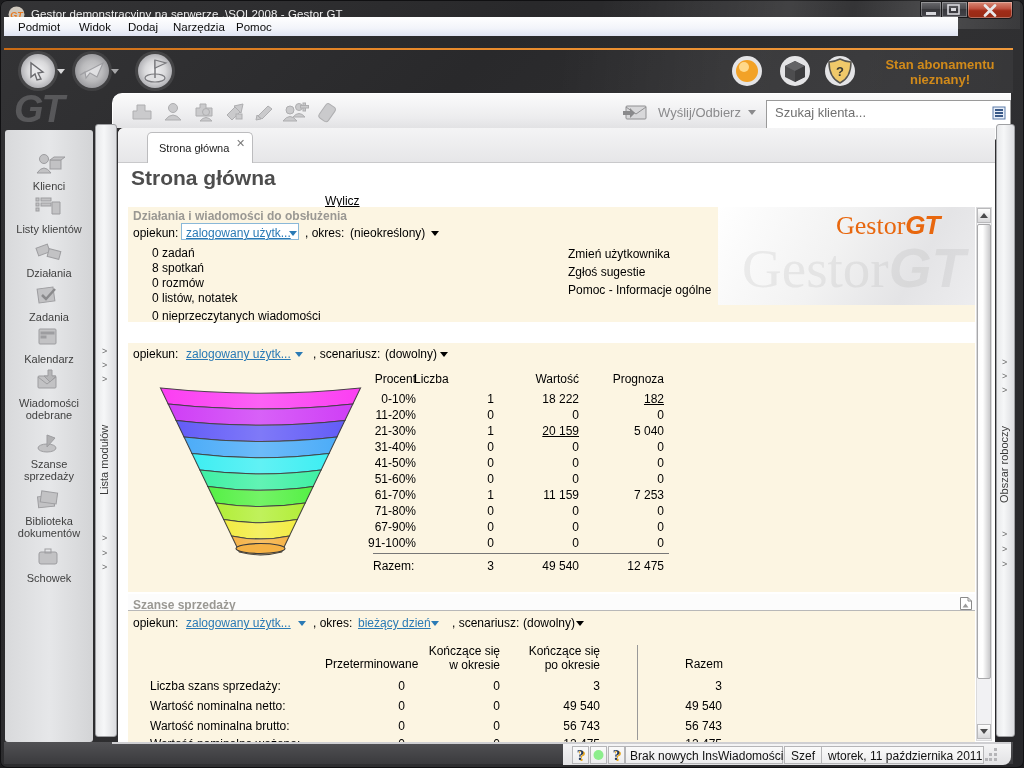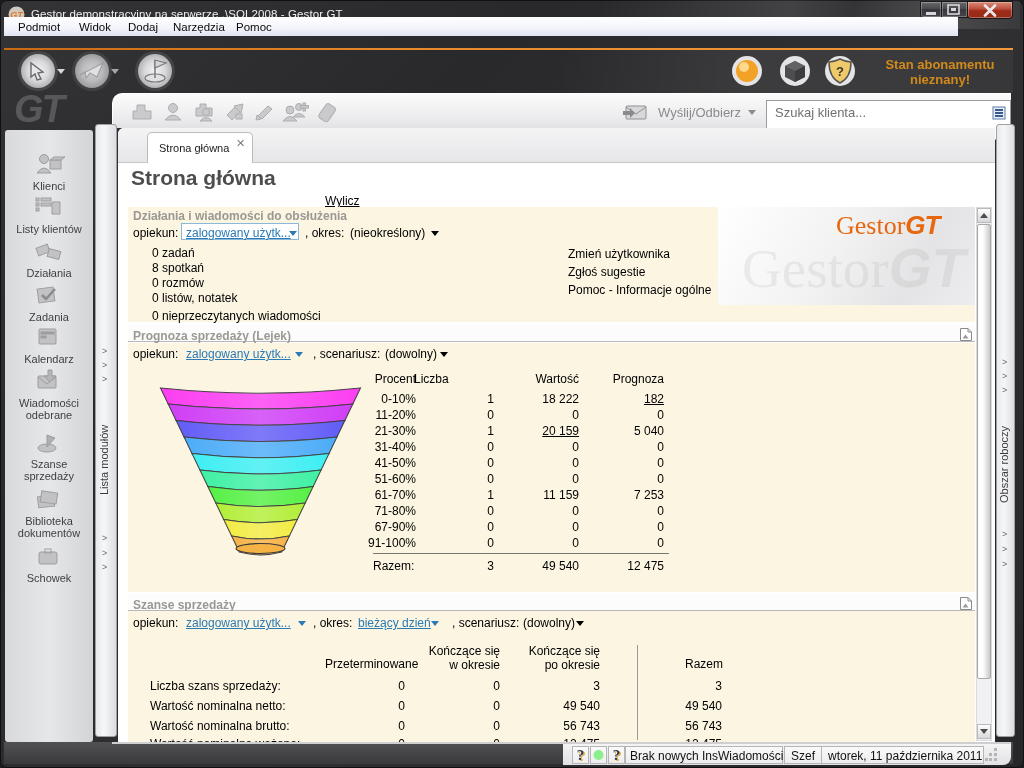--- a/index.html
+++ b/index.html
@@ -280,28 +280,20 @@
   <div class="abs blk" style="left:152px;top:261px;">8 spotkań</div>
   <div class="abs blk" style="left:152px;top:276px;">0 rozmów</div>
   <div class="abs blk" style="left:152px;top:291px;">0 listów, notatek</div>
   <div class="abs blk" style="left:152px;top:309px;">0 nieprzeczytanych wiadomości</div>
   <div class="abs lnk" style="left:568px;top:247px;">Zmień użytkownika</div>
   <div class="abs lnk" style="left:568px;top:265px;">Zgłoś sugestie</div>
   <div class="abs lnk" style="left:568px;top:283px;">Pomoc - Informacje ogólne</div>
   <div class="abs" style="left:836px;top:210px;font-size:26px;color:#e8670e;font-family:'Liberation Serif',serif;">Gestor<b style="font-style:italic;font-family:'Liberation Sans',sans-serif;letter-spacing:-1px;">GT</b></div>
   <div class="abs" style="left:742px;top:236px;font-size:55px;color:rgba(150,150,150,0.15);font-family:'Liberation Serif',serif;overflow:hidden;width:233px;height:69px;">Gestor<b style="font-style:italic;font-family:'Liberation Sans',sans-serif;">GT</b></div>
 
-  <div class="abs" id="sec2hdr">
-      <span class="seclbl" style="position:absolute;left:5px;top:4px;">Prognoza sprzedaży (Lejek)</span>
-      <svg class="hicon" style="right:2px;top:2px;" width="14" height="15">
-        <path d="M1.5 1.5 L9 1.5 L12.5 5 L12.5 13.5 L1.5 13.5 Z" fill="#fff" stroke="#8a8a8a" stroke-width="1"></path>
-        <path d="M9 1.5 L9 5 L12.5 5" fill="none" stroke="#8a8a8a"></path>
-        <path d="M3.5 11.5 L6.5 7.5 L9.5 11.5 Z" fill="#9a9a9a"></path>
-      </svg>
-    </div>
   <div class="abs" id="sec2"></div>
   <div class="abs blk" style="left:133px;top:347px;">opiekun:</div>
   <div class="abs blulnk" style="left:186px;top:347px;">zalogowany użytk...</div>
   <div class="abs caret bcaret" style="left:292px;top:352px;"></div>
   <div class="abs blk" style="left:313px;top:347px;">, scenariusz:</div>
   <div class="abs lnk" style="left:385px;top:347px;">(dowolny)</div>
   <div class="abs caret" style="left:437px;top:352px;"></div>
   <div id="funnel">
       <svg class="abs" style="left:0;top:0" width="1024" height="768">
         <defs>

